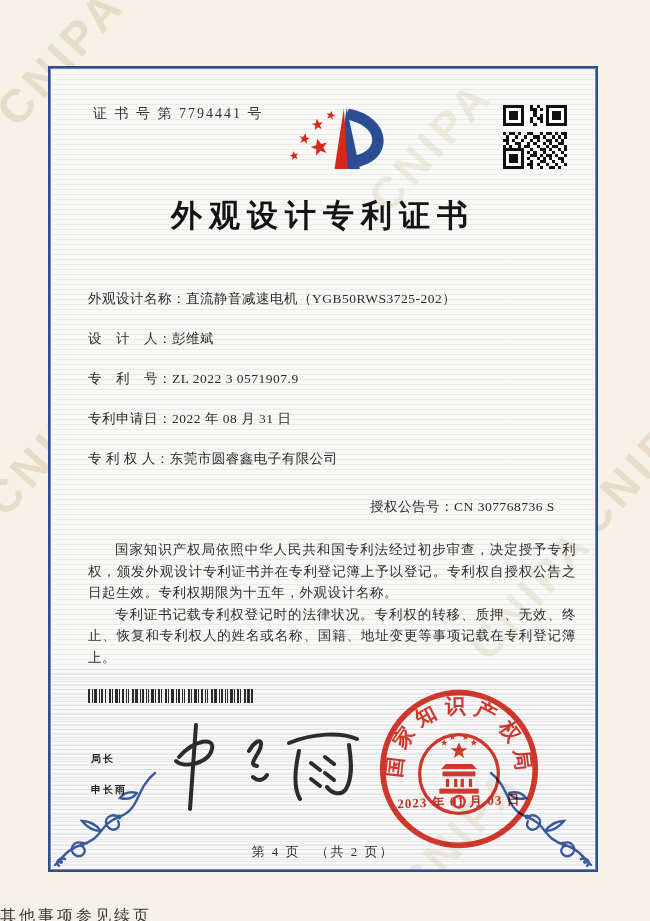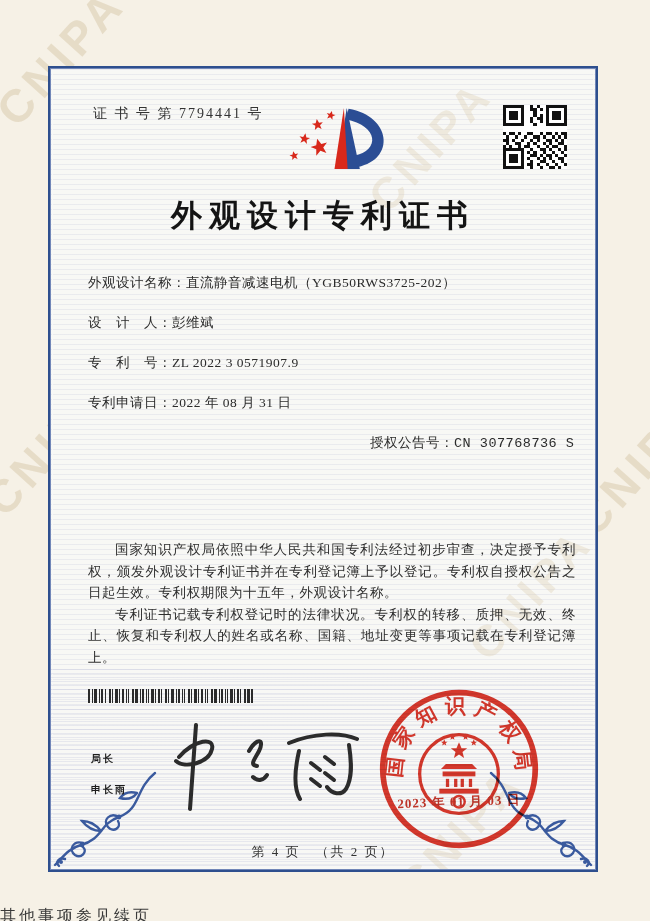--- a/index.html
+++ b/index.html
@@ -87,25 +87,25 @@
   .title {
     position:absolute; left:0; right:0; top:126px;
     text-align:center;
     font-size:31px; font-weight:bold; letter-spacing:7px;
     color:#141414; z-index:2;
   }
   
   .fields {
     position:absolute; left:37px; top:203px; right:26px; z-index:2;
   }
-  .row { font-size:13.5px; line-height:21px; margin-bottom:19px; letter-spacing:0.5px; white-space:nowrap; }
+  .row { font-size:13.5px; line-height:21px; margin-bottom:19px; letter-spacing:0.5px; white-space:nowrap;margin-top:16px; }
   .row .lab { color:#2b2b2b; }
   .row .val { color:#2b2b2b; }
   .grant-row { position:relative; }
-  .grant-no { position:absolute; left:282px; top:1px;font-family:Liberation Mono, monospace; }
+  .grant-no { position:absolute; left:282px; top:8px; }
   
   .body-text {
     position:absolute; left:37px; top:470px; width:488px; z-index:2;
     font-size:13.5px; line-height:21.5px; text-align:justify;
     color:#2e2e2e; letter-spacing:0.6px;
   }
   .body-text p { text-indent:2em; margin:0; }
   
   .barcode { position:absolute; left:37px; top:620px; width:166px; height:14px; z-index:2; }
   
@@ -197,20 +197,23 @@
         <span class="lab">外观设计名称：</span><span class="val">直流静音减速电机（YGB50RWS3725-202）</span>
       </div>
       <div class="row">
         <span class="lab">设　计　人：</span><span class="val">彭维斌</span>
       </div>
       <div class="row">
         <span class="lab">专　利　号：</span><span class="val">ZL 2022 3 0571907.9</span>
       </div>
       <div class="row">
         <span class="lab">专利申请日：</span><span class="val">2022 年 08 月 31 日</span>
+      </div>
+      <div class="row">
+        <span class="lab">专 利 权 人：</span><span class="val">东莞市圆睿鑫电子有限公司</span>
       </div>
       <div class="row grant-row">
         <span class="grant-no">
           <span class="lab">授权公告号：</span><span class="val">CN 307768736 S</span>
         </span>
       </div>
     </div>
 
     <div class="body-text">
       <p>国家知识产权局依照中华人民共和国专利法经过初步审查，决定授予专利权，颁发外观设计专利证书并在专利登记簿上予以登记。专利权自授权公告之日起生效。专利权期限为十五年，外观设计名称。</p>

